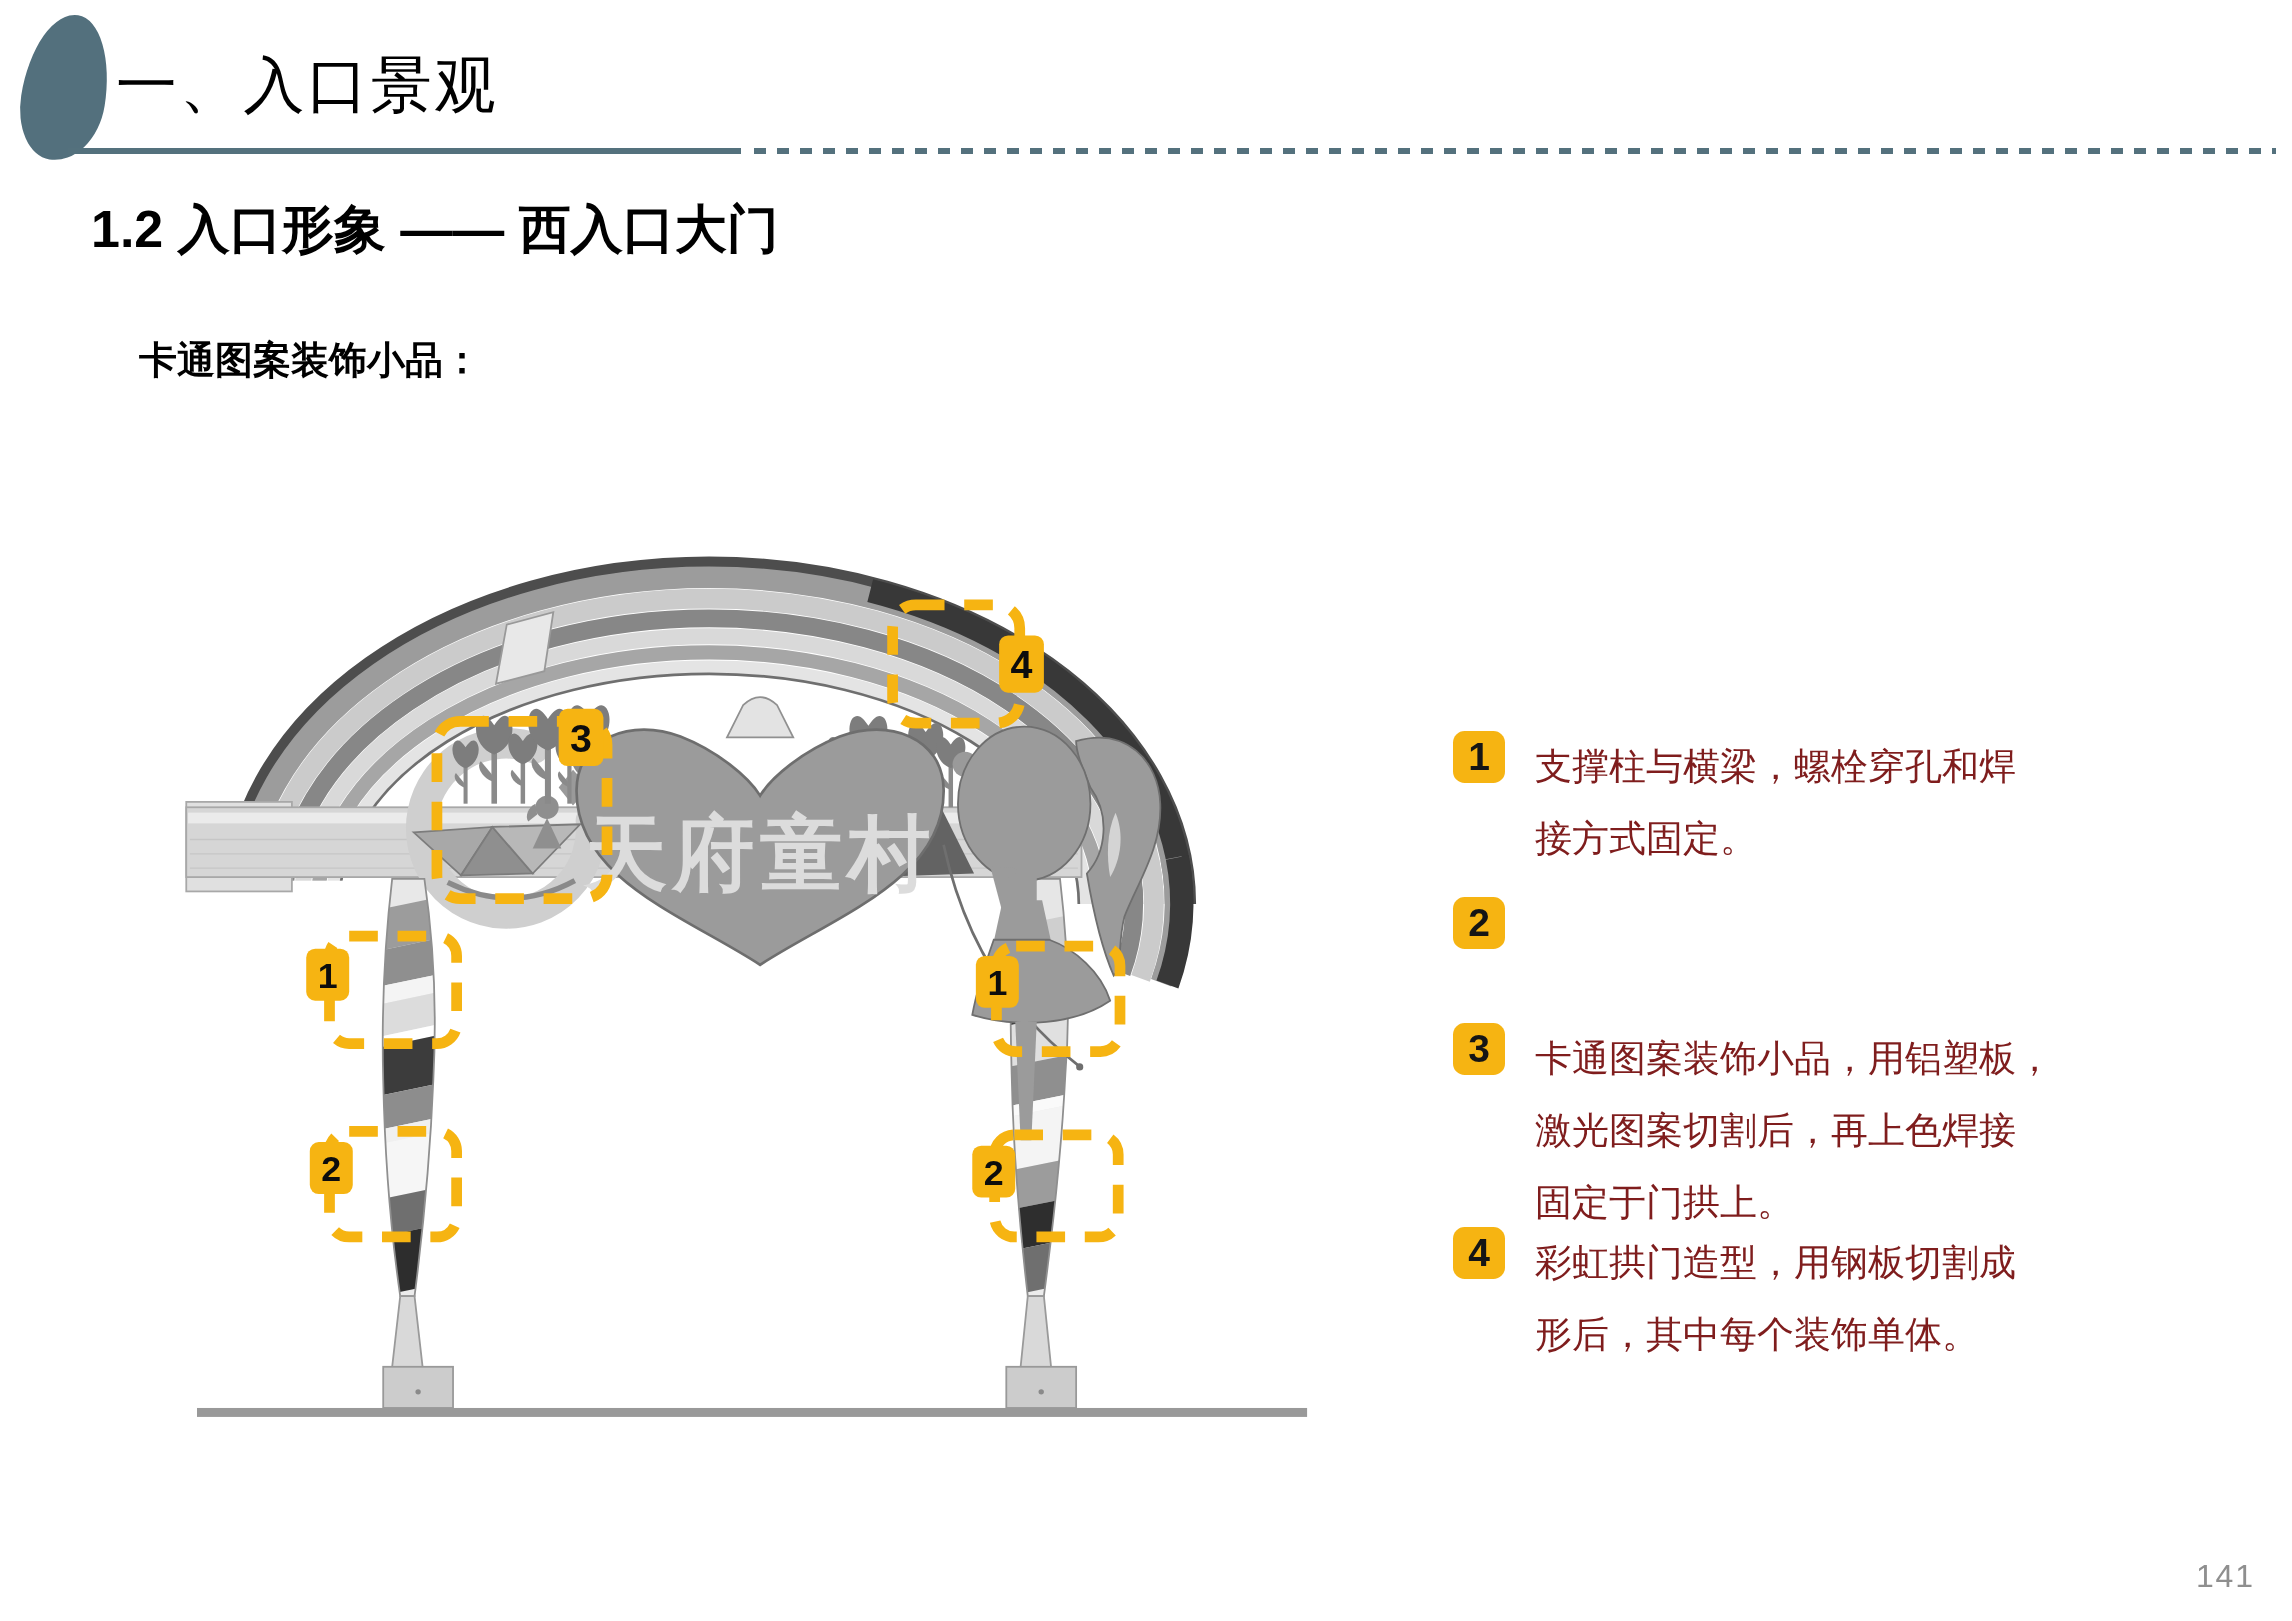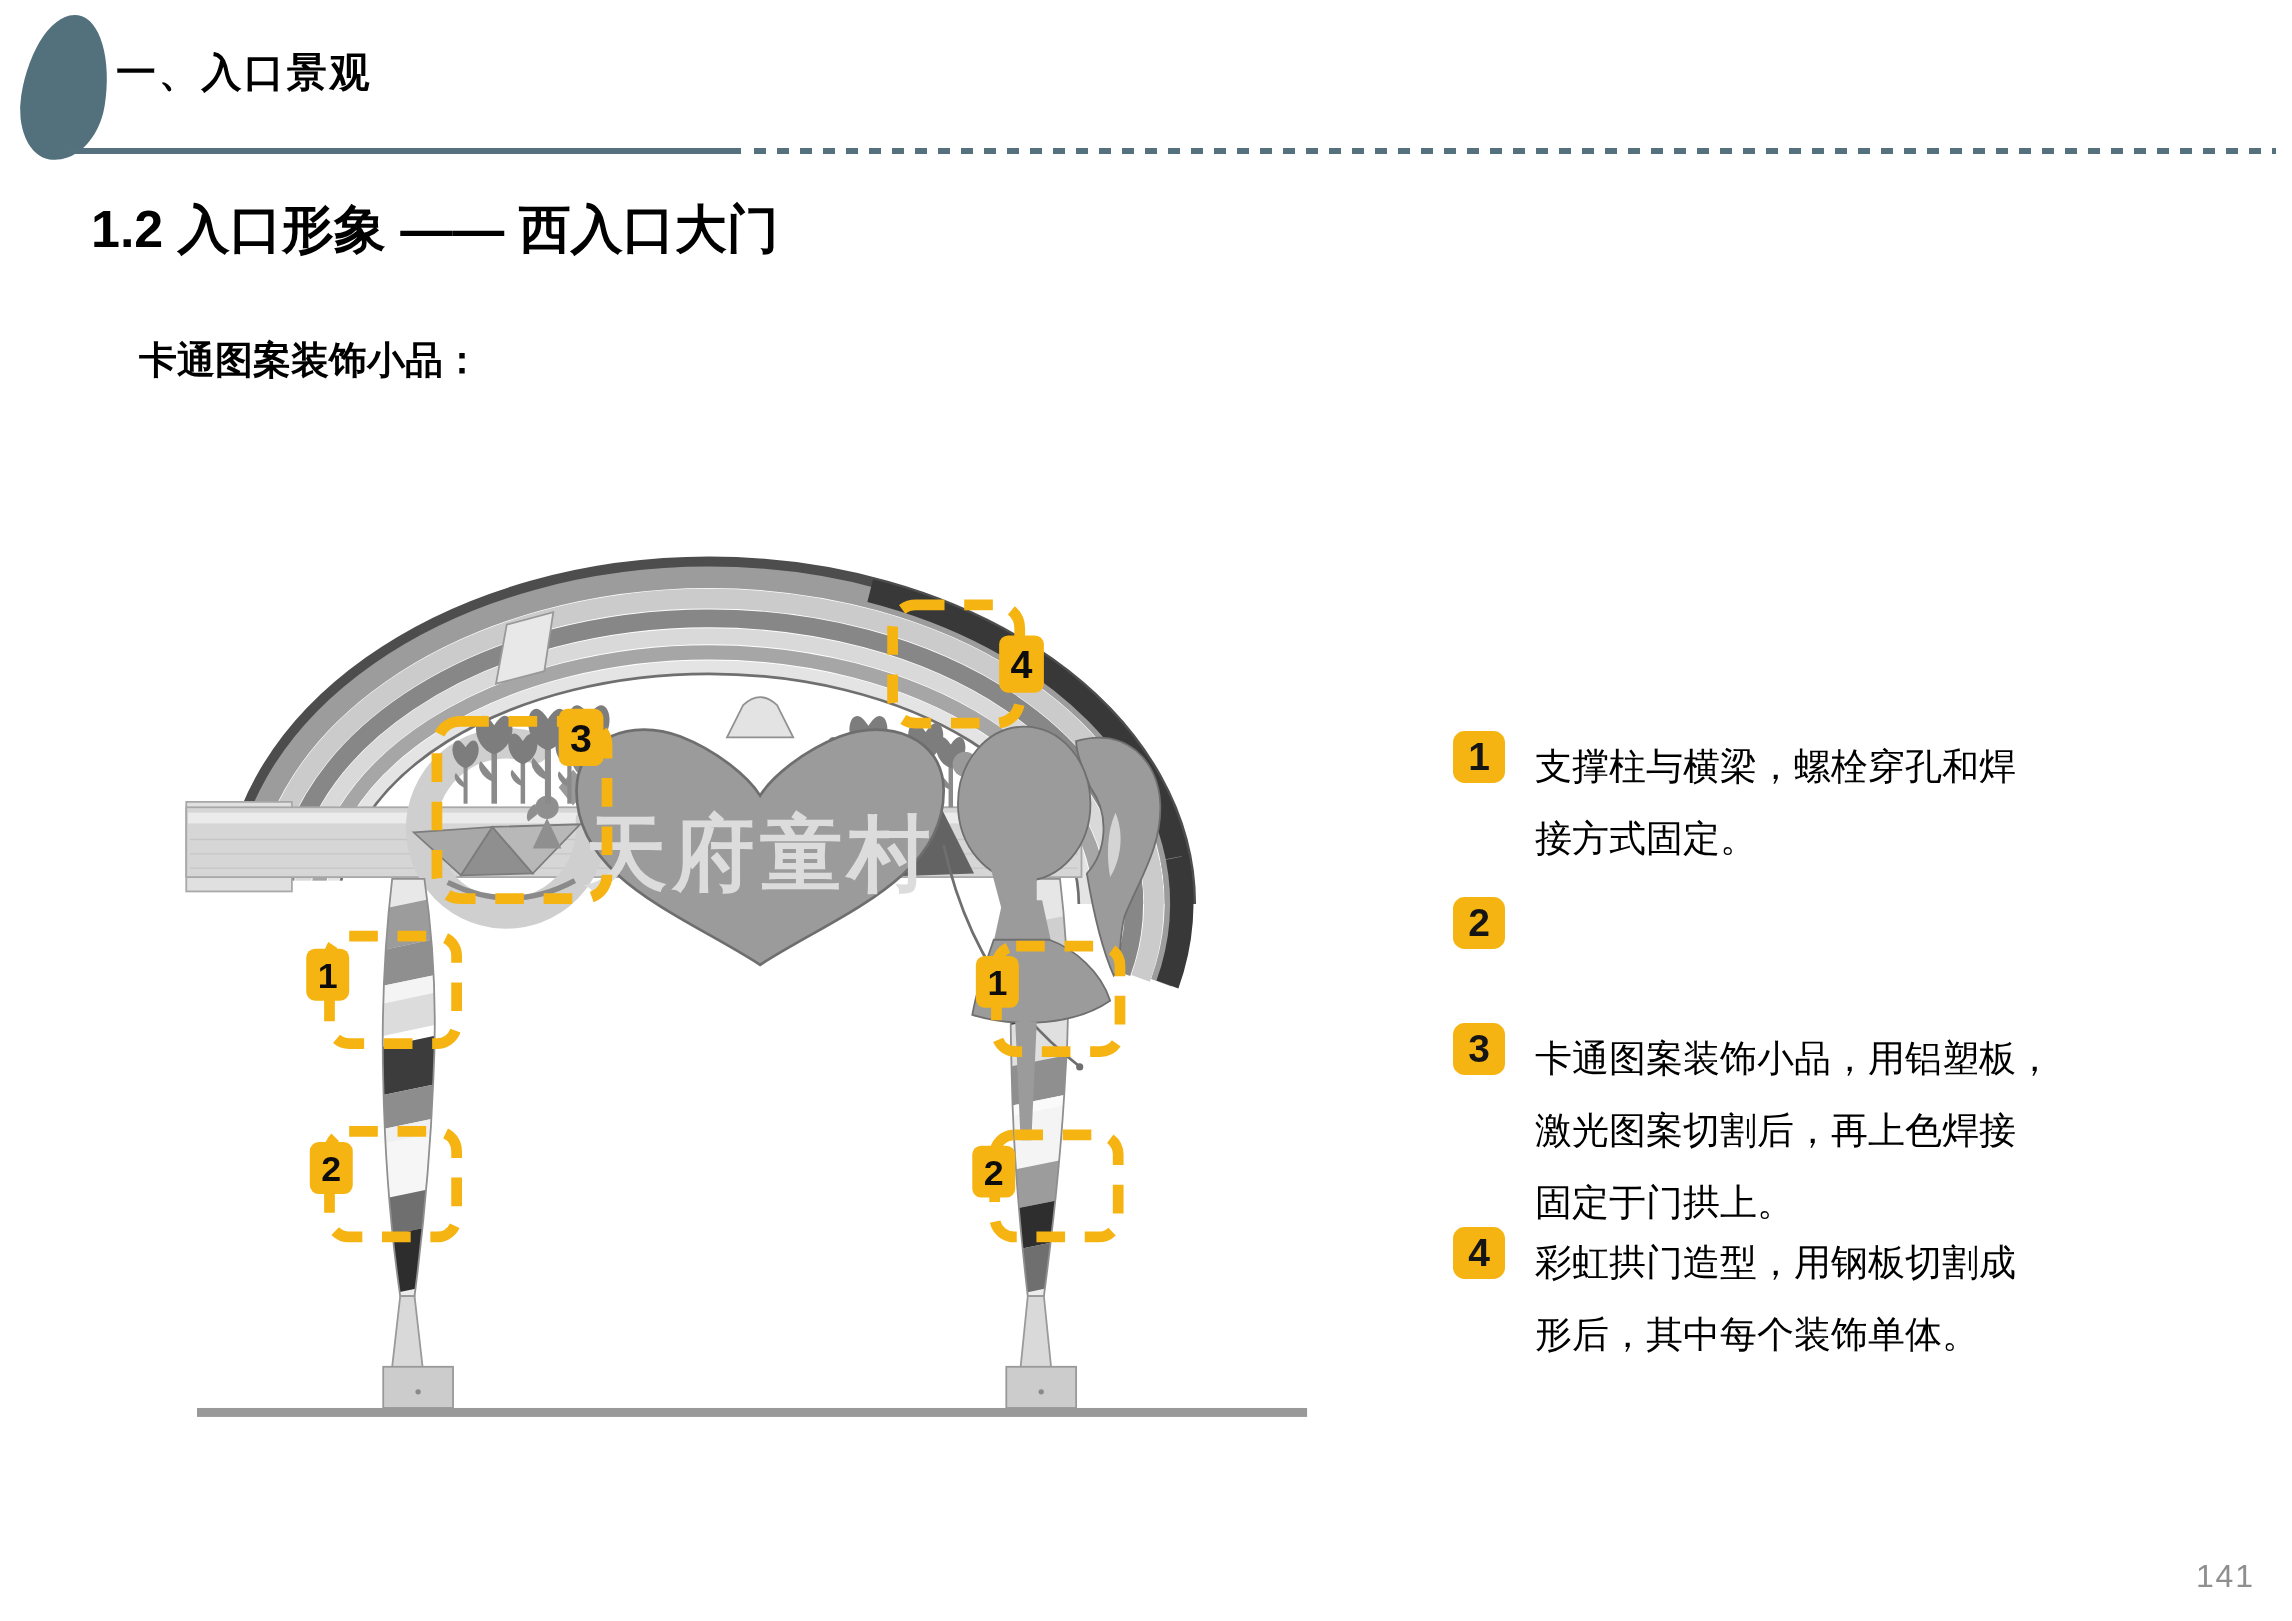--- a/index.html
+++ b/index.html
@@ -7,38 +7,38 @@
     position:relative;width:2293px;height:1621px;background:#ffffff;overflow:hidden;
     font-family:"Liberation Sans",sans-serif;color:#000;
   }
   .abs{position:absolute;}
   
   .blob{
     left:23px;top:14.3px;width:84px;height:147px;background:#53707D;
     border-radius:52% 48% 55% 45% / 60% 58% 42% 40%;
     transform:rotate(9deg);
   }
-  .h1{left:116px;top:45px;font-size:40px;font-weight:bold;letter-spacing:2.7px;white-space:nowrap;text-align:center;}
+  .h1{left:116px;top:45px;font-size:61px;font-weight:normal;letter-spacing:2.7px;white-space:nowrap;text-align:center;}
   .rule-solid{left:68px;top:148px;width:673px;height:6.3px;background:#54717D;}
   .rule-dash{
     left:754px;top:148px;width:1522px;height:6.3px;
     background:repeating-linear-gradient(90deg,#54717D 0 11.6px,transparent 11.6px 23px);
   }
   .h2{left:91px;top:195px;font-size:52px;font-weight:bold;white-space:nowrap;text-align:right;}
   .intro-h{left:139px;top:335px;font-size:38px;font-weight:bold;white-space:nowrap;}
   .intro-b{left:132px;top:401px;font-size:38px;font-weight:normal;white-space:nowrap;letter-spacing:0.4px;}
   
   .legend-item{left:1453px;width:708px;}
   .badge{
     position:absolute;left:0;top:0;width:52px;height:52px;background:#F6B412;border-radius:11.6px;
     font-size:39px;font-weight:bold;color:#151515;display:flex;align-items:center;justify-content:center;
   }
   .legend-text{
     position:absolute;left:82px;top:0;width:537px;font-size:37px;line-height:72px;
-    color:#000000;white-space:pre-line;
+    color:#7f1d1d;white-space:pre-line;
   }
   .pagenum{left:2196px;top:1558px;font-size:32px;color:#8f8f8f;letter-spacing:1.8px;}
   svg text{font-family:"Liberation Sans",sans-serif;}
 </style>
 </head>
 <body>
 
 <div id="page">
 
   <div class="abs blob"></div>

